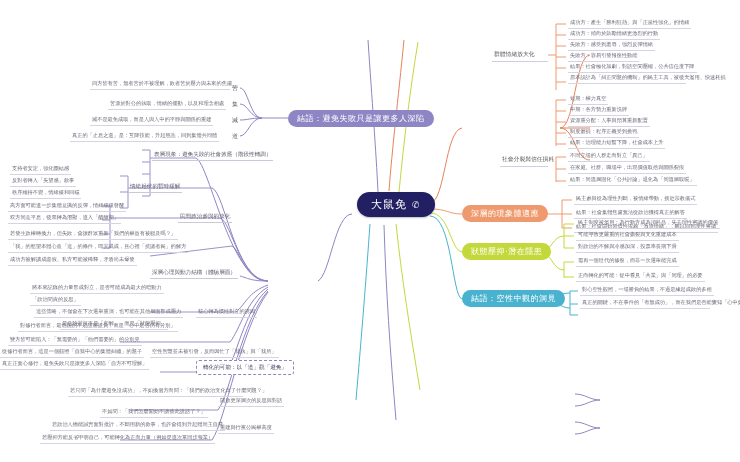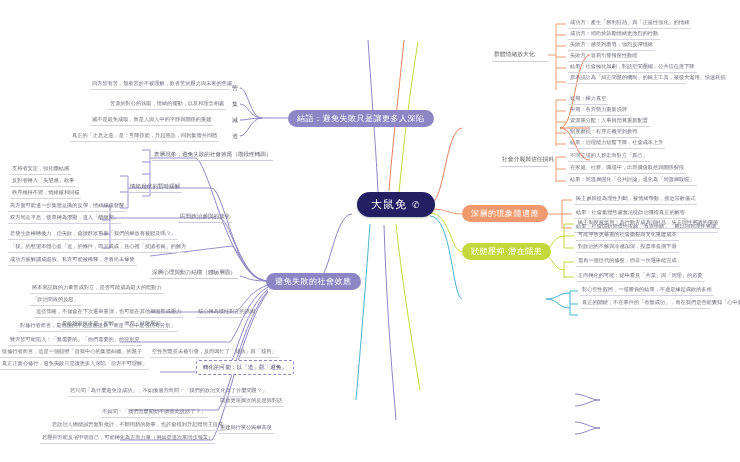--- a/index.html
+++ b/index.html
@@ -204,24 +204,24 @@
   <div class="node l3 r" style="left:574px;top:209px;">結果：社會集體焦慮無法從政治獲得真正的解答</div>
   <div class="node l3 r" style="left:574px;top:223px;">結果：社會開始習慣性依賴「激進情緒」，難以回到理性審議</div>
 
   <div class="node l1" style="left:462px;top:243px;background:#c3d93b;color:#ffffff;">狀態壓抑·潛在隱患</div>
   <div class="node l3 r" style="left:576px;top:219px;">民主制度被濫用：為行動方成為消耗品，失去理性審議的價值</div>
   <div class="node l3 r" style="left:576px;top:231px;">可能導致更嚴重的社會撕裂與文化重建成本</div>
   <div class="node l3 r" style="left:576px;top:243px;">對政治的不解與冷感加深，投票率長期下滑</div>
   <div class="node l3 r" style="left:576px;top:257px;">需再一個世代的修復，而非一次選舉能完成</div>
   <div class="node l3 r" style="left:576px;top:272px;">正向轉化的可能：從中看見「共業」與「同理」的必要</div>
 
+  <div class="node l1" style="left:462px;top:290px;background:#49b3cf;">結語：空性中觀的洞見</div>
   <div class="node l3 r" style="left:580px;top:286px;">對心空性觀照，一場勝負的結果，不過是緣起成敗的多相</div>
   <div class="node l3 r two" style="left:580px;top:299px;width:130px;">真正的關鍵，不在事件的「有無成功」，而在我們是否能覺知「心中集合的在這哀」</div>
 
-  <div class="node l1" style="left:266px;top:273px;background:#8e86c4;">避免失敗的社會效應</div>
 
   <div class="node l2 l" style="left:152px;top:151px;">表層現象：避免失敗的社會效應（階段性轉調）</div>
   <div class="node l3 l" style="left:10px;top:165px;">支持者安定，強化團結感</div>
   <div class="node l3 l" style="left:10px;top:177px;">反對者轉入「失望感」敘事</div>
   <div class="node l3 l" style="left:10px;top:189px;">秩序維持不變，情緒緩和回穩</div>
 
   <div class="node l2 l" style="left:128px;top:183px;">情緒起伏的暫時緩解</div>
   <div class="node l3 l" style="left:8px;top:202px;">高方面可能進一步集體意識的反彈，情緒緩緩發酵</div>
   <div class="node l3 l" style="left:8px;top:214px;">双方同意平息，後果轉為潛顯，進入「醞釀期」</div>
 

